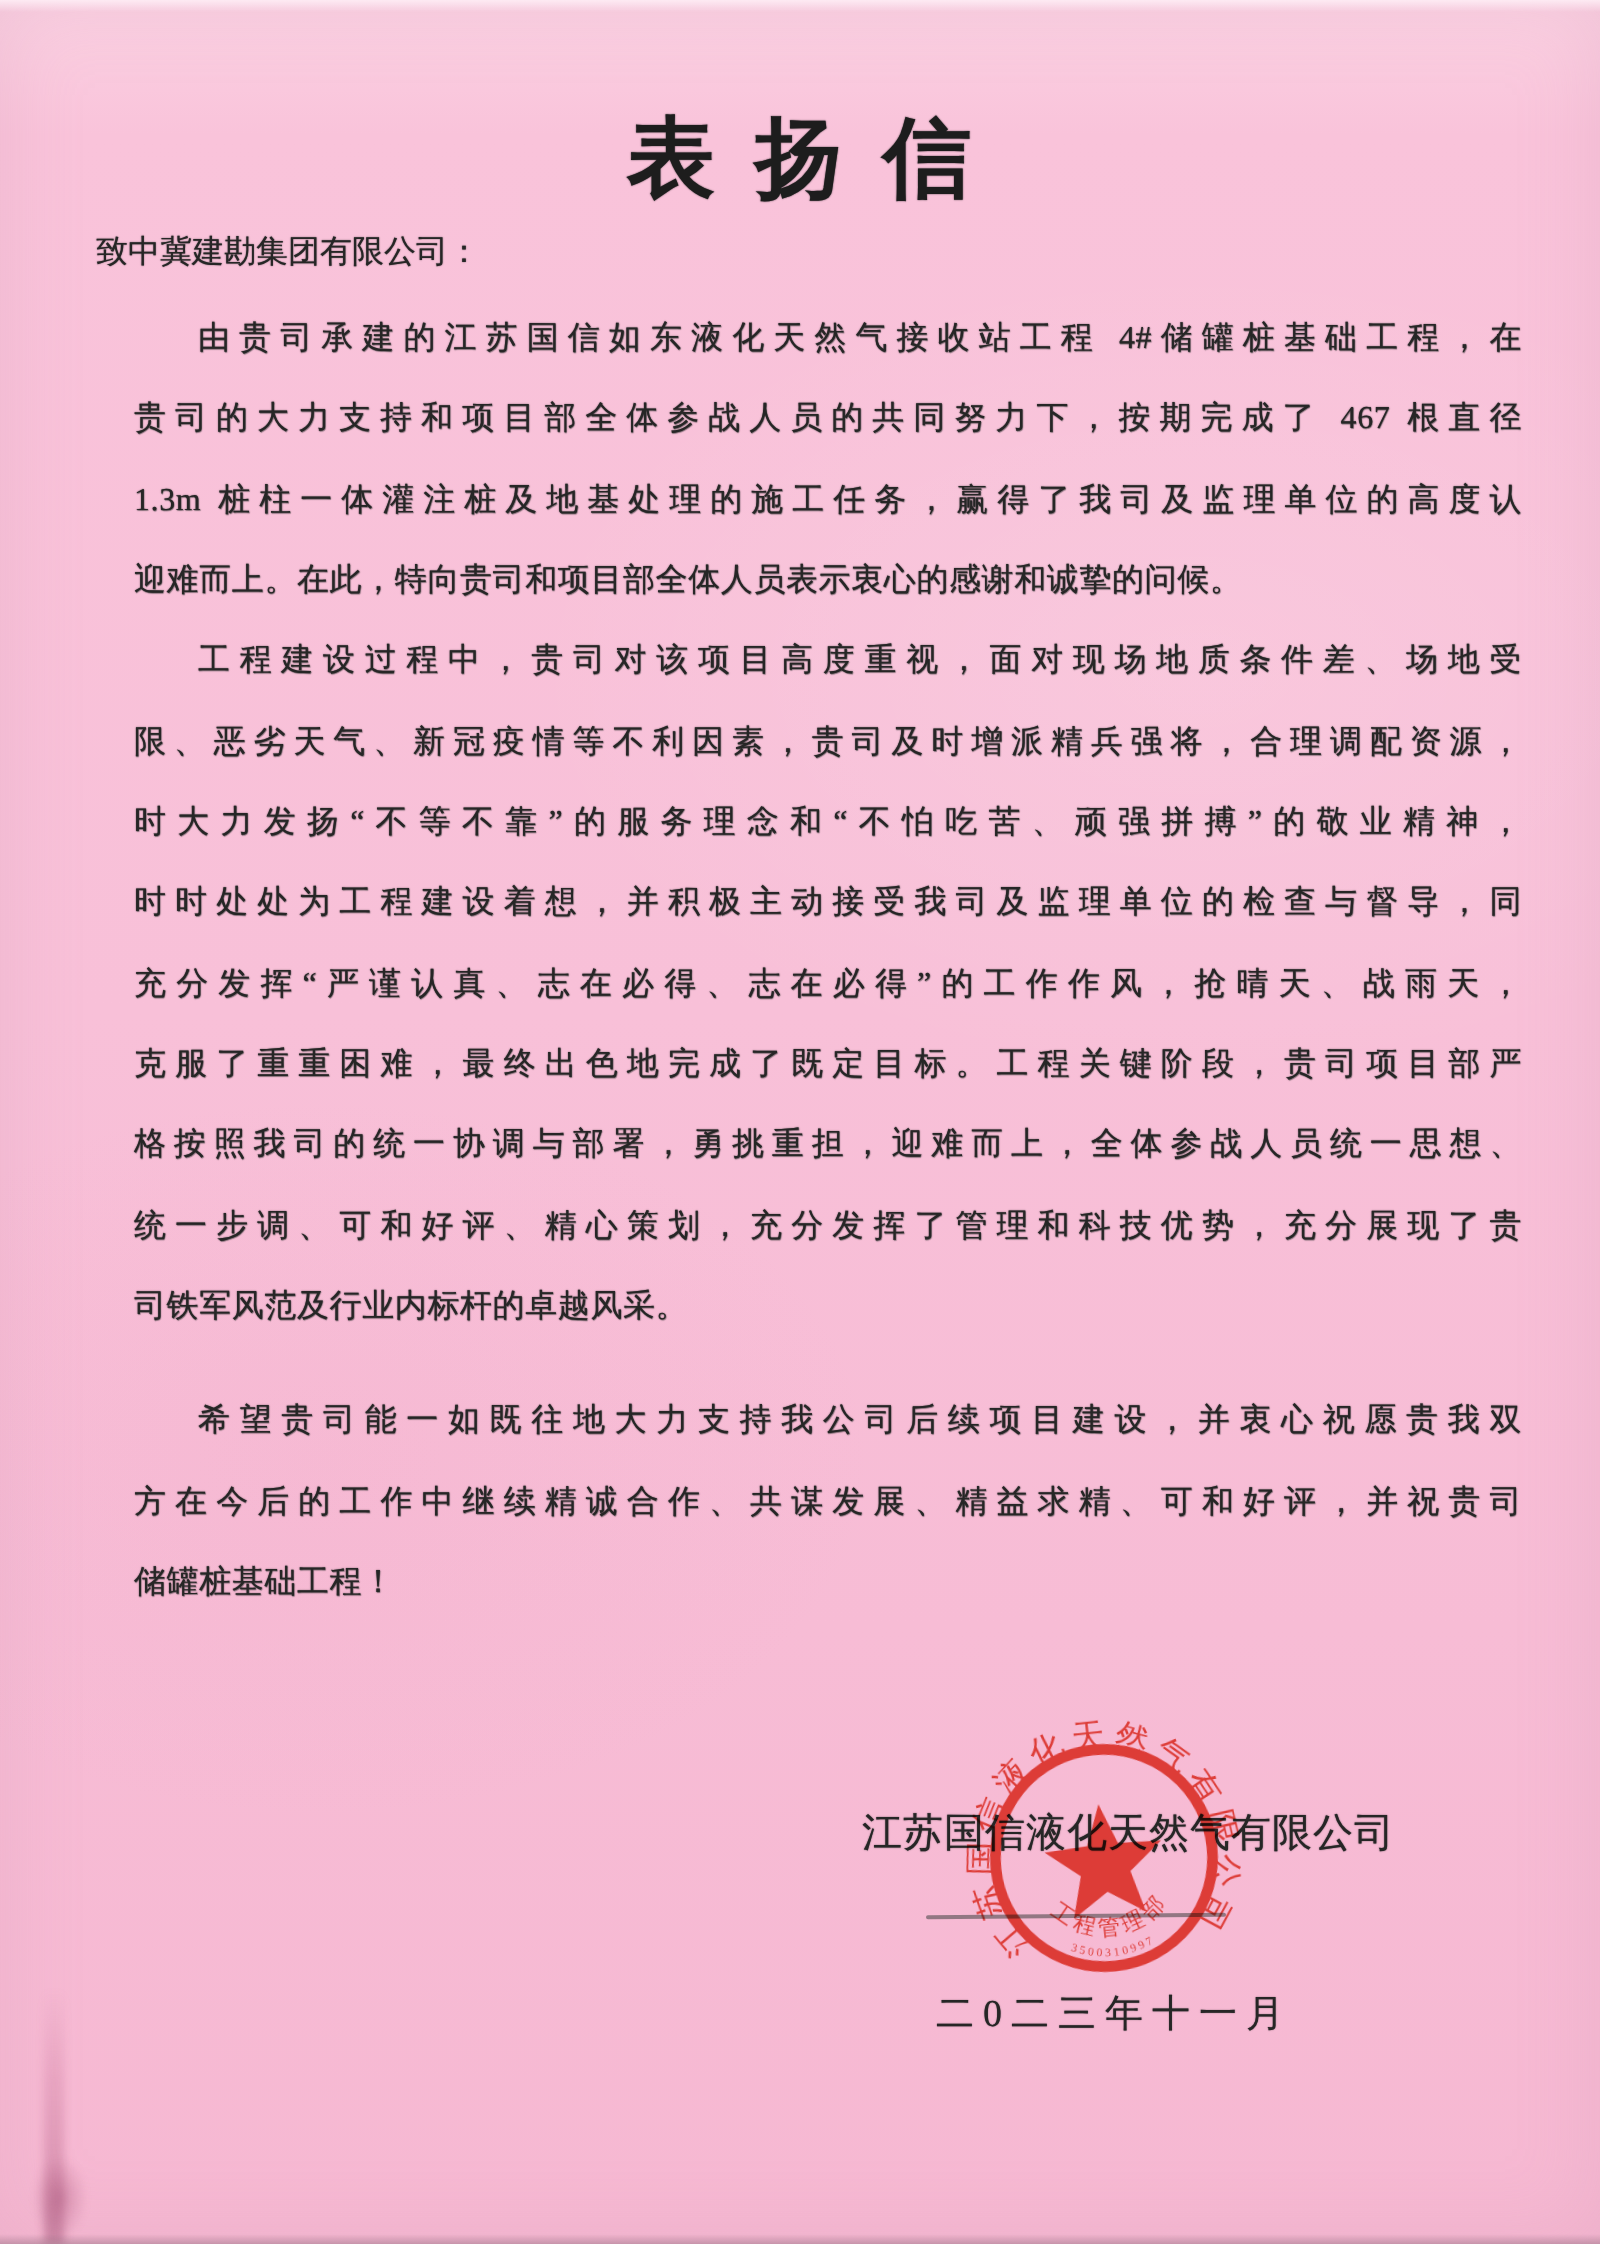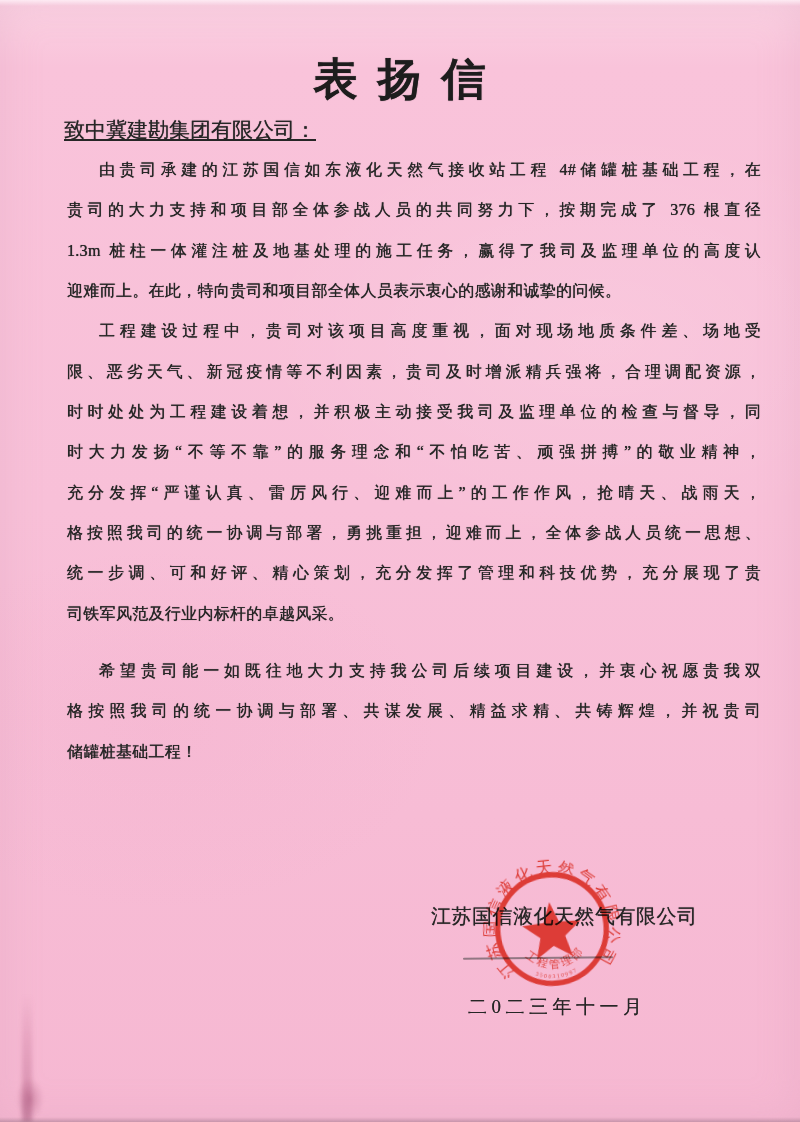--- a/index.html
+++ b/index.html
@@ -41,24 +41,23 @@
     font-size: 44px;
     font-weight: bold;
     letter-spacing: 1px;
     word-spacing: 7px;
     color: #1d1d1d;
     text-shadow: 0 0 0.8px rgba(20,20,20,0.9);
   }
 
   .salutation {
     position: absolute;
-    top: 116px; left: 64px;
-    font-size: 21px;
+    top: 116px; left: 48px;
+    font-size: 16px;
     text-shadow: 0 0 0.7px rgba(35,35,35,0.85);
-    text-decoration: underline;
   }
 
   .letter-body {
     position: absolute;
     top: 150px; left: 53px;
     width: 694px;
     font-size: 16px;
     margin-left: 14px;
   }
   .line {
@@ -133,37 +132,38 @@
 
 <div class="page">
 
   <div class="title">表 扬 信</div>
 
   <div class="salutation">致中冀建勘集团有限公司：</div>
 
   <div class="letter-body">
       <div class="para">
         <div class="line first">由贵司承建的江苏国信如东液化天然气接收站工程 4#储罐桩基础工程，在</div>
-        <div class="line">贵司的大力支持和项目部全体参战人员的共同努力下，按期完成了 376 根直径</div>
+        <div class="line">贵司的大力支持和项目部全体参战人员的共同努力下，按期完成了 467 根直径</div>
         <div class="line">1.3m 桩柱一体灌注桩及地基处理的施工任务，赢得了我司及监理单位的高度认</div>
         <div class="line last">迎难而上。在此，特向贵司和项目部全体人员表示衷心的感谢和诚挚的问候。</div>
       </div>
       <div class="para">
         <div class="line first">工程建设过程中，贵司对该项目高度重视，面对现场地质条件差、场地受</div>
         <div class="line">限、恶劣天气、新冠疫情等不利因素，贵司及时增派精兵强将，合理调配资源，</div>
+        <div class="line">时大力发扬“不等不靠”的服务理念和“不怕吃苦、顽强拼搏”的敬业精神，</div>
         <div class="line">时时处处为工程建设着想，并积极主动接受我司及监理单位的检查与督导，同</div>
-        <div class="line">时大力发扬“不等不靠”的服务理念和“不怕吃苦、顽强拼搏”的敬业精神，</div>
-        <div class="line">充分发挥“严谨认真、雷厉风行、迎难而上”的工作作风，抢晴天、战雨天，</div>
+        <div class="line">充分发挥“严谨认真、志在必得、志在必得”的工作作风，抢晴天、战雨天，</div>
+        <div class="line">克服了重重困难，最终出色地完成了既定目标。工程关键阶段，贵司项目部严</div>
         <div class="line">格按照我司的统一协调与部署，勇挑重担，迎难而上，全体参战人员统一思想、</div>
         <div class="line">统一步调、可和好评、精心策划，充分发挥了管理和科技优势，充分展现了贵</div>
         <div class="line last">司铁军风范及行业内标杆的卓越风采。</div>
       </div>
       <div class="para">
         <div class="line first">希望贵司能一如既往地大力支持我公司后续项目建设，并衷心祝愿贵我双</div>
-        <div class="line">格按照我司的统一协调与部署、共谋发展、精益求精、共铸辉煌，并祝贵司</div>
+        <div class="line">方在今后的工作中继续精诚合作、共谋发展、精益求精、可和好评，并祝贵司</div>
         <div class="line last">储罐桩基础工程！</div>
       </div>
     </div>
 
   <div class="signature-company">江苏国信液化天然气有限公司</div>
   <div class="signature-date">二0二三年十一月</div>
   <div class="stray-mark"></div>
 
   <svg class="seal" viewBox="0 0 200 200" xmlns="http://www.w3.org/2000/svg">
     <defs>

